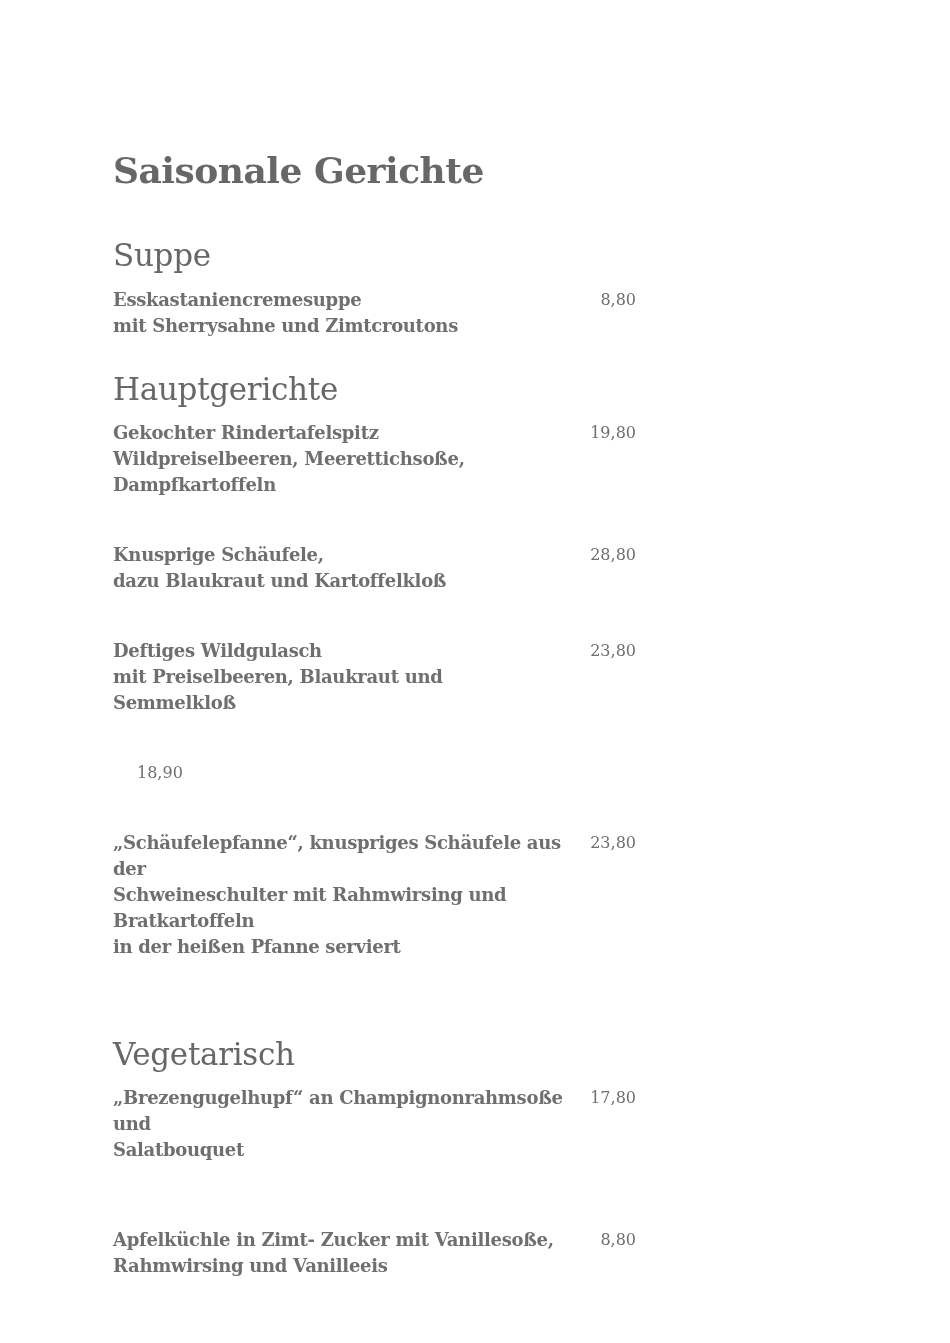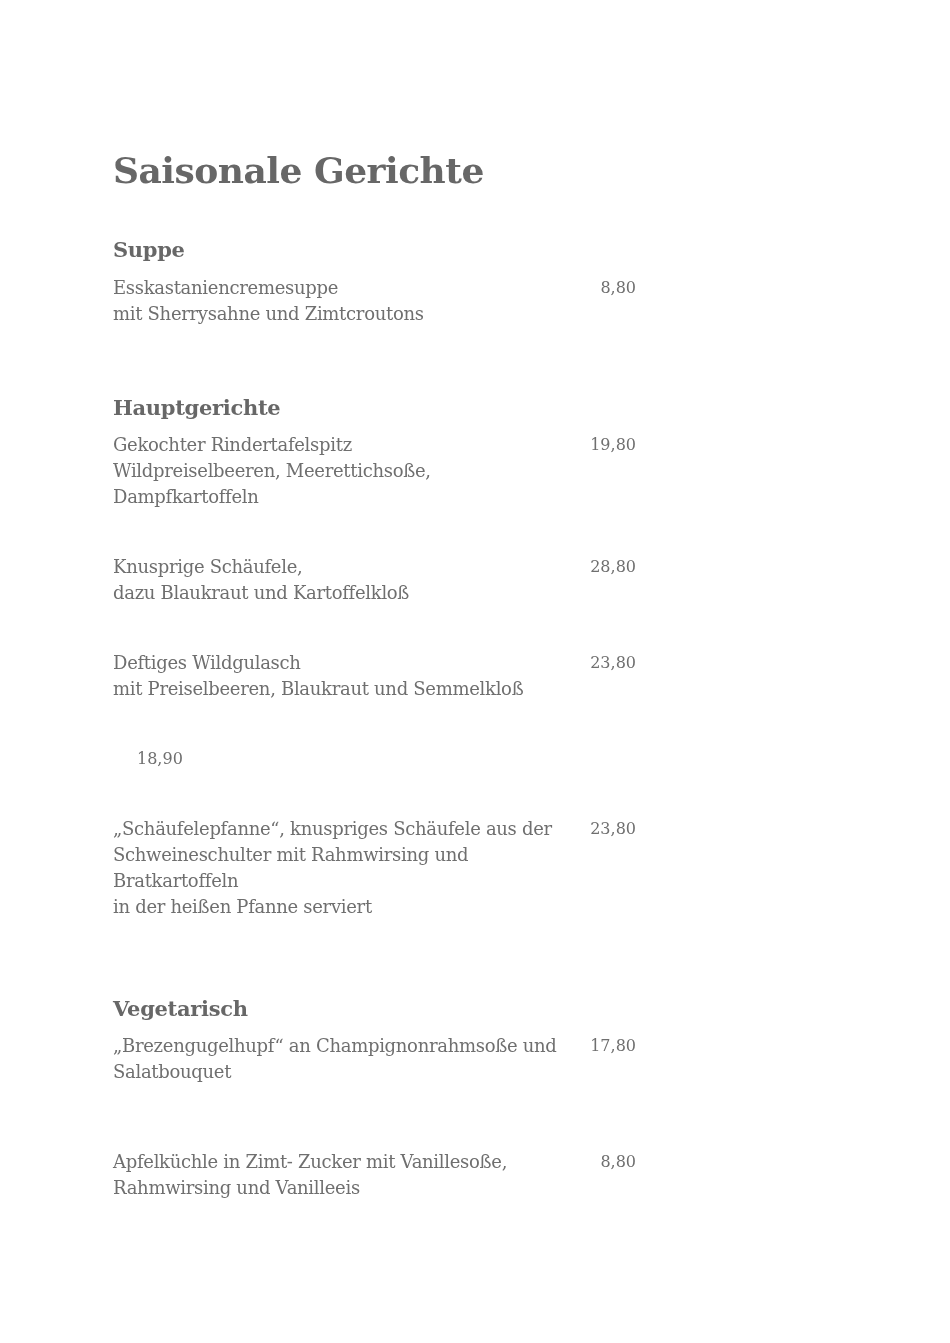--- a/index.html
+++ b/index.html
@@ -26,42 +26,43 @@
   }
   .menu-title {
     font-size: 36px;
     line-height: 1.15;
     font-weight: bold;
     color: var(--heading-color);
     letter-spacing: -0.5px;
     margin: 0 0 46px 0;
   }
   .section-heading {
-    font-size: 21px;
+    font-size: 31px;
     line-height: 1.2;
-    font-weight: bold;
+    font-weight: normal;
     color: var(--heading-color);
     letter-spacing: -0.3px;
     margin: 0 0 12px 0;
   }
-  .section + .section { margin-top: 68px; }
+  .section + .section { margin-top: 32px; }
   .section:nth-child(3) { margin-top: 76px; }
   .section:nth-child(4) { margin-top: 64px; }
   .item {
     display: flex;
     justify-content: space-between;
     align-items: flex-start;
     margin-bottom: 44px;
   }
   .item:last-child { margin-bottom: 0; }
   .item-lines {
     font-size: 18px;
     line-height: 26px;
     letter-spacing: -0.3px;
     color: var(--body-color);
+    font-weight: bold;
   }
   .item-price {
     font-size: 16px;
     line-height: 26px;
     color: var(--body-color);
     white-space: nowrap;
     padding-left: 24px;
     text-align: right;
   }
 </style>

